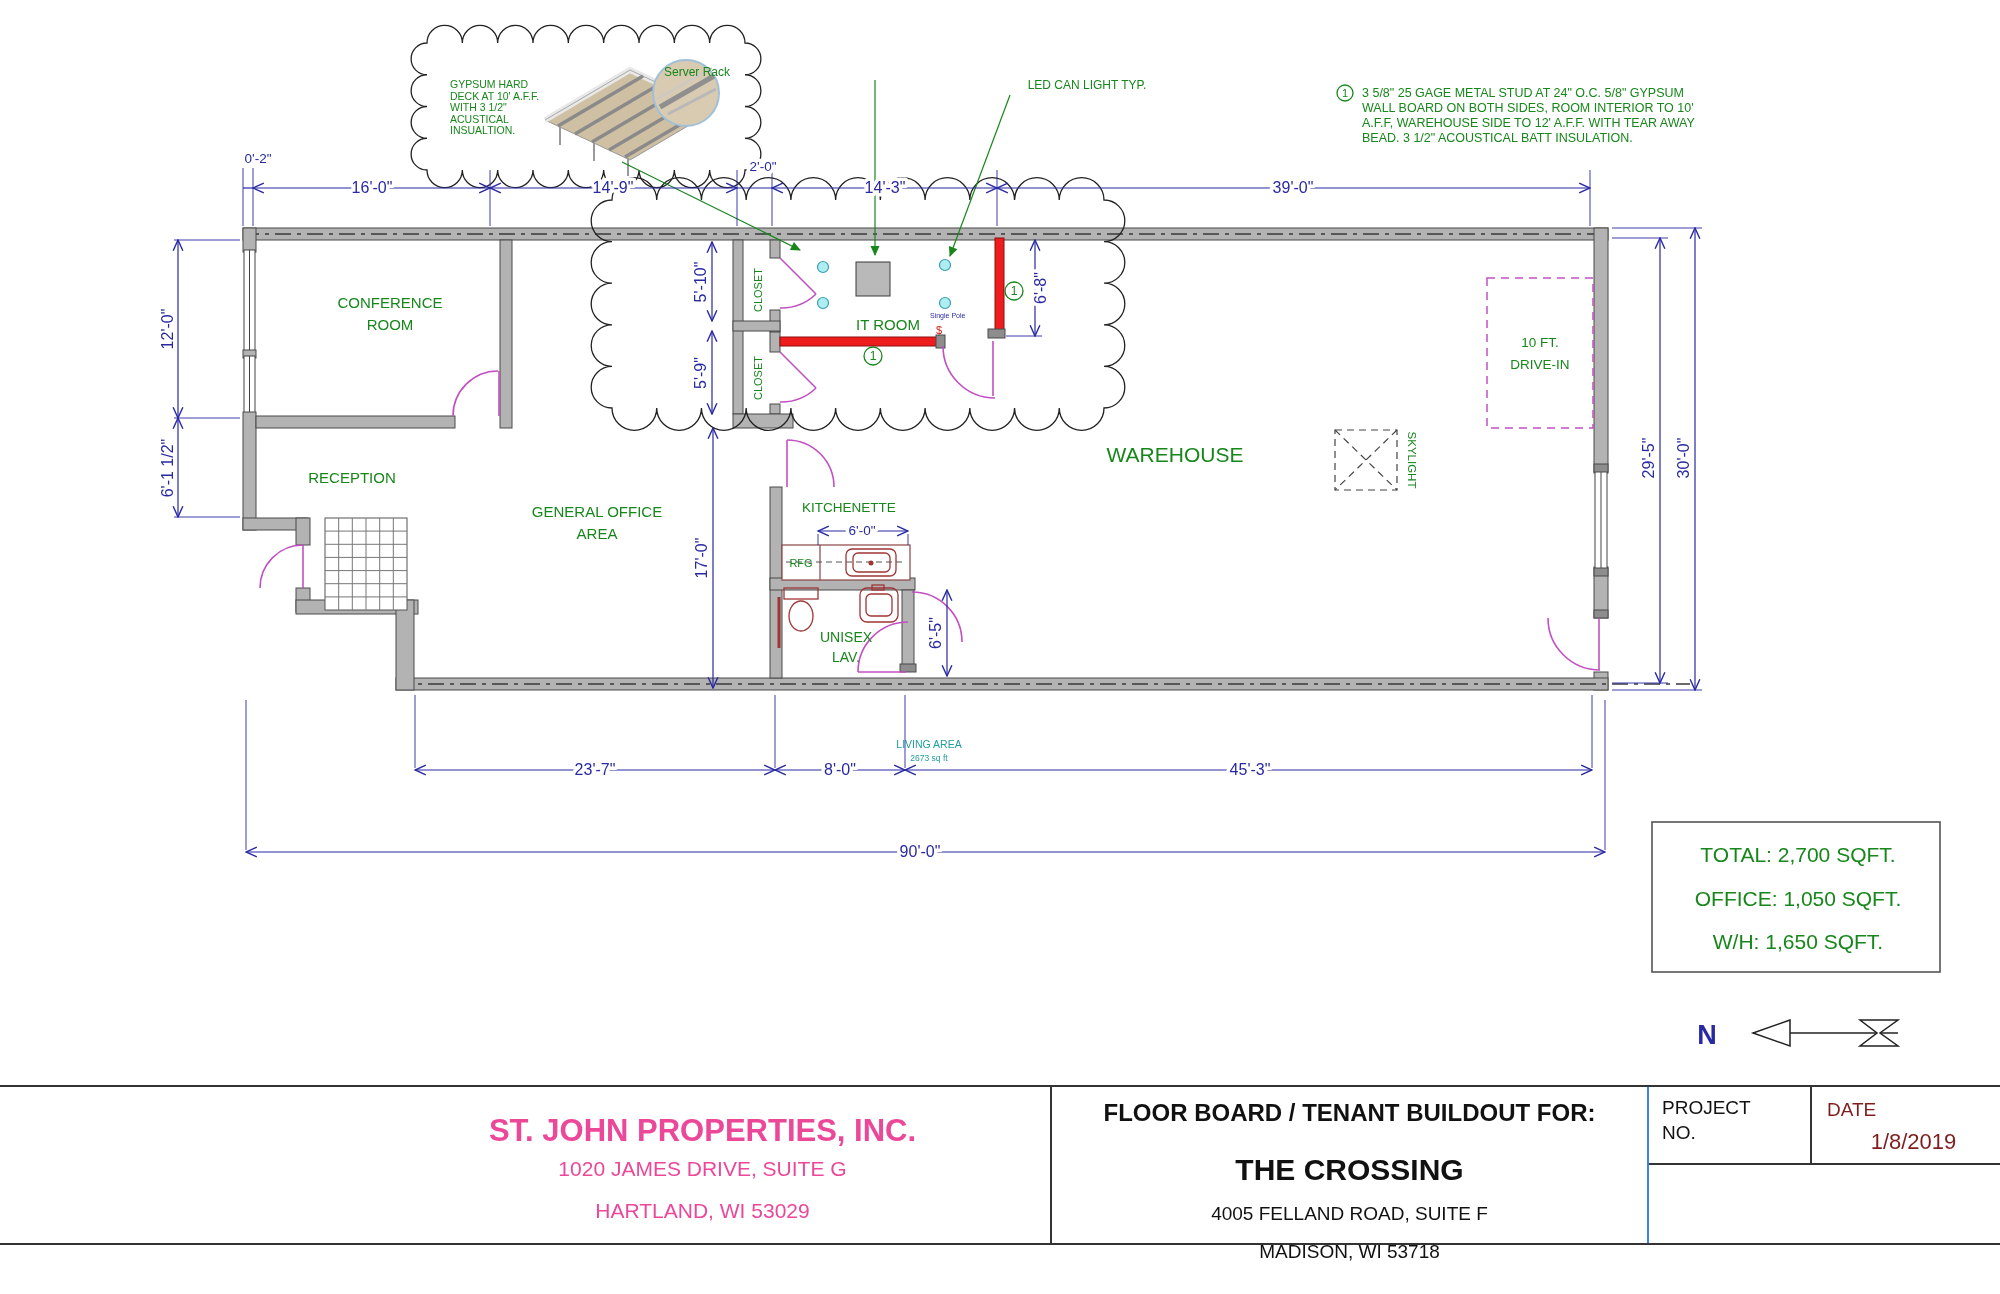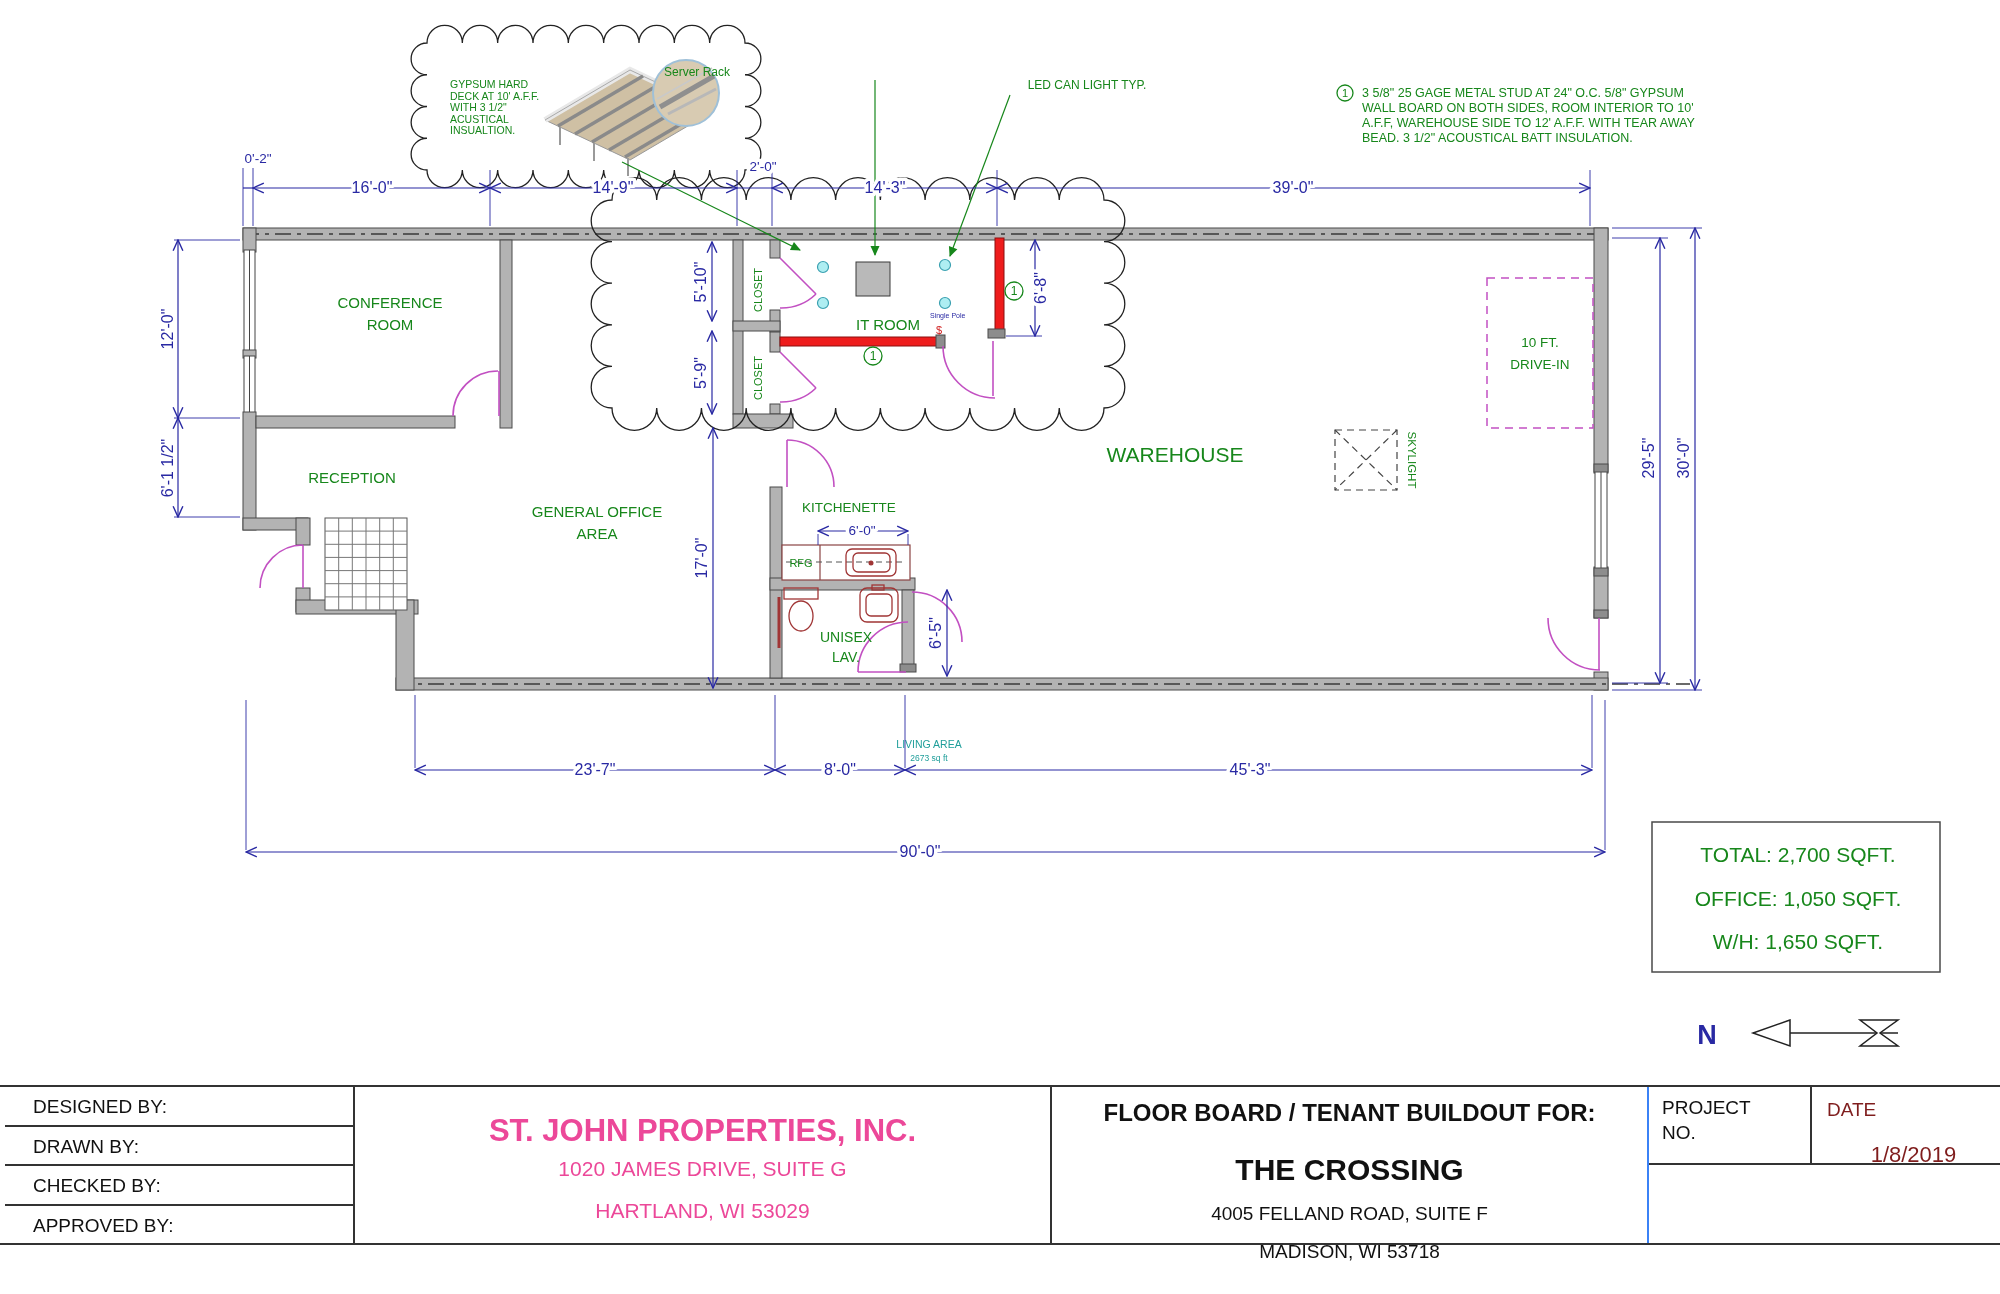--- a/index.html
+++ b/index.html
@@ -34,21 +34,21 @@
   .tb-proj{position:absolute;left:1050px;top:0;width:597px;height:100%;text-align:center;
            border-left:2px solid #333;box-sizing:border-box;color:#111;}
   .tb-proj-h{margin-top:12px;font-size:24px;font-weight:bold;}
   .tb-proj-n{margin-top:26px;font-size:30px;font-weight:bold;}
   .tb-proj-a{margin-top:16px;font-size:19px;}
   .tb-right{position:absolute;left:1647px;top:0;width:353px;height:100%;border-left:2px solid #3b82f6;box-sizing:border-box;}
   .tb-r-top{height:78px;position:relative;border-bottom:2px solid #333;box-sizing:border-box;}
   .tb-pno{position:absolute;left:0;top:0;width:163px;height:100%;border-right:2px solid #333;
           box-sizing:border-box;padding:8px 0 0 13px;font-size:19px;color:#111;line-height:25px;}
   .tb-date{position:absolute;left:165px;top:0;right:0;height:100%;padding:12px 0 0 13px;font-size:19px;color:#7f1d1d;}
-  .tb-date-v{text-align:center;font-size:22px;margin-top:21px;}
+  .tb-date-v{text-align:center;font-size:22px;margin-top:8px;}
   .tb-r-bot{height:80px;padding:8px 0 0 13px;font-size:19px;color:#111;box-sizing:border-box;}
   .tb-drw-v{text-align:center;font-size:23px;margin-top:8px;}
 </style>
 </head>
 <body>
 
 <div class="page">
 
 <svg width="2000" height="1085" viewBox="0 0 2000 1085">
   <defs>
@@ -353,26 +353,20 @@
 
   <g>
     <text x="1707" y="1044" font-size="27px" font-weight="bold" fill="var(--dim_blue)" text-anchor="middle">N</text>
     <line x1="1753" y1="1033" x2="1898" y2="1033" stroke="#222" stroke-width="1.5"></line>
     <path d="M1790,1020 L1753,1033 L1790,1046 Z" fill="#fff" stroke="#222" stroke-width="1.5"></path>
     <path d="M1860,1020 L1898,1020 L1880,1033 L1898,1046 L1860,1046 L1877,1033 Z" fill="#fff" stroke="#222" stroke-width="1.5"></path>
   </g>
 </svg>
 
 <div class="tb">
-  <div class="tb-left">
-    <div class="tb-row">DESIGNED BY:</div>
-    <div class="tb-row">DRAWN BY:</div>
-    <div class="tb-row">CHECKED BY:</div>
-    <div class="tb-row">APPROVED BY:</div>
-  </div>
   <div class="tb-co">
     <div class="tb-co-name">ST. JOHN PROPERTIES, INC.</div>
     <div class="tb-co-a1">1020 JAMES DRIVE, SUITE G</div>
     <div class="tb-co-a2">HARTLAND, WI 53029</div>
   </div>
   <div class="tb-proj">
     <div class="tb-proj-h">FLOOR BOARD / TENANT BUILDOUT FOR:</div>
     <div class="tb-proj-n">THE CROSSING</div>
     <div class="tb-proj-a">4005 FELLAND ROAD, SUITE F</div>
     <div class="tb-proj-a">MADISON, WI 53718</div>

